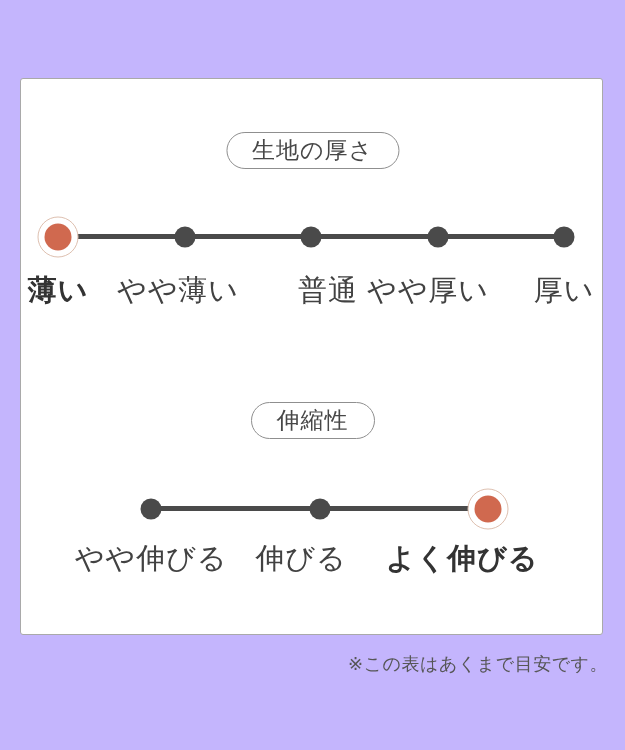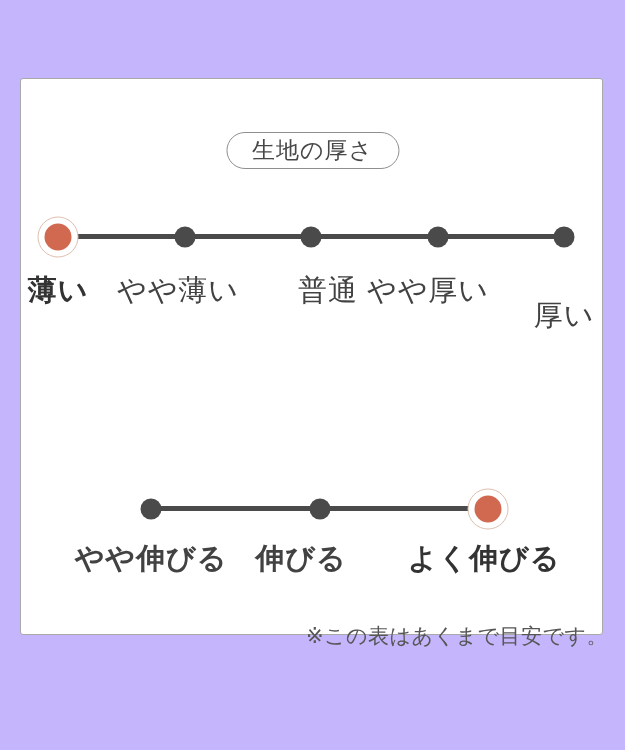--- a/index.html
+++ b/index.html
@@ -84,26 +84,26 @@
   .scale-label {
     position: absolute;
     transform: translateX(-50%);
     font-size: 29px;
     letter-spacing: 1px;
     color: #424242;
     white-space: nowrap;
   }
   .scale-label.selected { font-weight: 700; color: #333333; }
   .labels-thickness .scale-label { top: 271px; }
-  .labels-stretch   .scale-label { top: 539px; font-weight: bold; }
+  .labels-stretch   .scale-label { top: 539px; }
   .footer-note {
     position: absolute;
     right: 17px;
-    top: 622px;
-    font-size: 21px;
+    top: 652px;
+    font-size: 18px;
     letter-spacing: 0.5px;
     color: #565656;
     white-space: nowrap;
     margin-left: 16px;
   }
 </style>
 </head>
 <body>
 
 <div class="stage">
@@ -122,33 +122,36 @@
   <div class="dot" style="left:184.5px; top:237px;"></div>
   <div class="dot" style="left:311px;   top:237px;"></div>
   <div class="dot" style="left:437.5px; top:237px;"></div>
   <div class="dot" style="left:564px;   top:237px;"></div>
 
   <div class="labels-thickness">
     <span class="scale-label selected" style="left:58px;">薄い</span>
     <span class="scale-label" style="left:178px;">やや薄い</span>
     <span class="scale-label" style="left:328px;">普通</span>
     <span class="scale-label" style="left:428px;">やや厚い</span>
-    <span class="scale-label" style="left:564px;margin-top:25px;">厚い</span>
+    <span class="scale-label" style="left:564px;">厚い</span>
   </div>
 
+  <div class="pill pill-stretch">
+    <span>伸縮性</span>
+  </div>
 
   <div class="track track-stretch"></div>
 
   <div class="dot" style="left:151px;   top:509px;"></div>
   <div class="dot" style="left:319.5px; top:509px;"></div>
   <div class="marker" style="left:488px; top:509px;">
     <div class="marker-dot"></div>
   </div>
 
   <div class="labels-stretch">
     <span class="scale-label" style="left:151px;">やや伸びる</span>
     <span class="scale-label" style="left:301px;">伸びる</span>
-    <span class="scale-label selected" style="left:484px;">よく伸びる</span>
+    <span class="scale-label selected" style="left:462px;">よく伸びる</span>
   </div>
 
   <div class="footer-note">※この表はあくまで目安です。</div>
 
 </div>
 
 </body></html>

